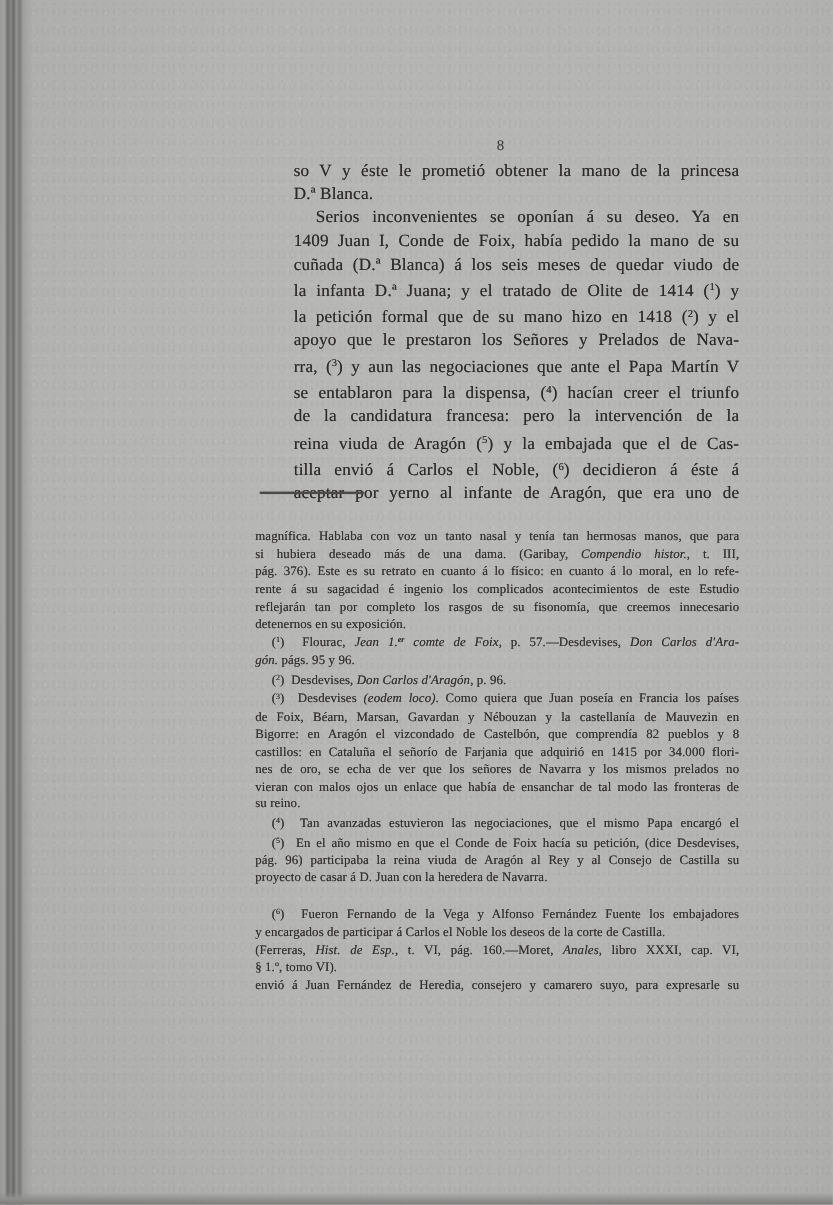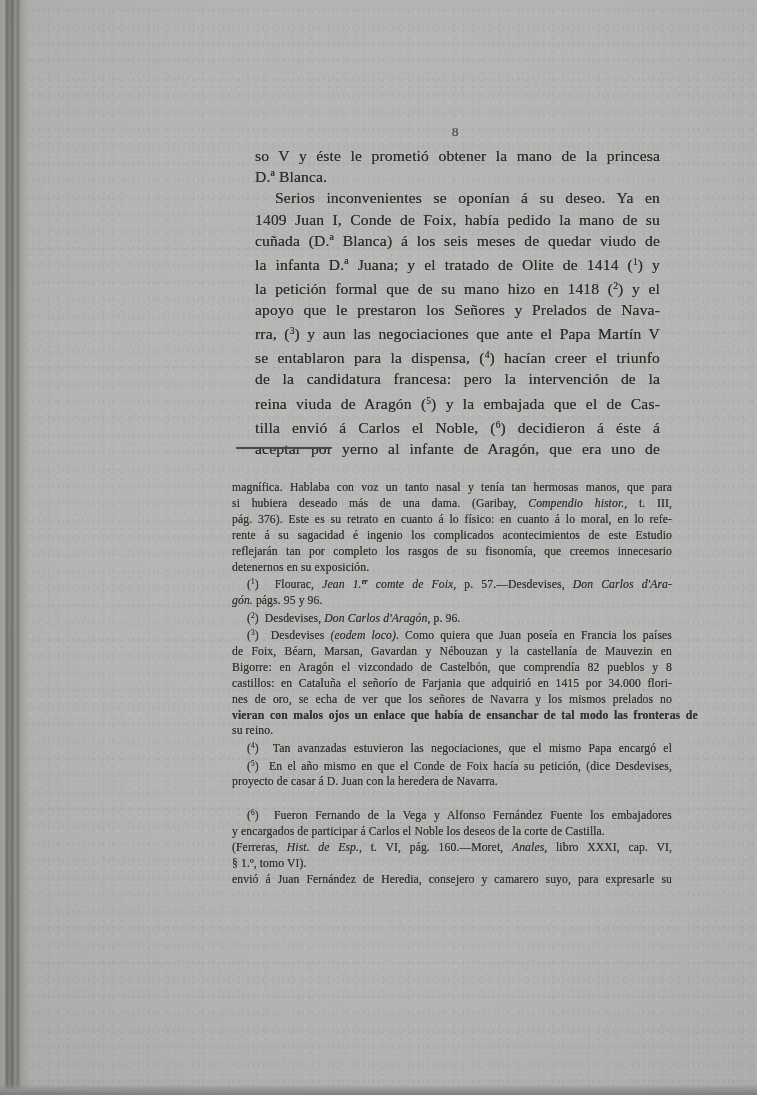--- a/index.html
+++ b/index.html
@@ -33,21 +33,21 @@
   .bottom-edge{
     position:absolute;left:0;right:0;bottom:0;height:11px;pointer-events:none;
     background:linear-gradient(0deg,#83827f 0px,#989896 5px,rgba(181,181,179,0) 11px);
   }
   .page-number{
     position:absolute;left:253px;width:405px;top:124px;
     text-align:center;font-size:13.5px;letter-spacing:1px;
     color:#3a3836;
   }
   .main-text{
-    position:absolute;left:255px;top:145px;width:405px;
+    position:absolute;left:267px;top:145px;width:405px;
     font-size:15.6px;line-height:21.2px;letter-spacing:0.15px;
     text-shadow:0 0 0.6px rgba(46,44,42,0.75);
   }
   .footnote-sep{
     position:absolute;left:236px;top:447px;width:95px;height:2px;
     background:#4c4a48;border-radius:1px;
     box-shadow:0 0 1px rgba(46,44,42,0.6);
   }
   .footnotes{
     position:absolute;left:232px;top:480px;width:440px;
@@ -99,23 +99,24 @@
     <div class="line" style="display: block; word-spacing: 5.29261px;"><span>reflejarán tan por completo los rasgos de su fisonomía, que creemos innecesario</span></div>
     <div class="line"><span>detenernos en su exposición.</span></div>
     <div class="line ind" style="display: block; word-spacing: 5.01953px;"><span>(</span><span class="sup">1</span><span>)  Flourac, </span><span class="i">Jean 1.</span><span class="isup">er</span><span class="i"> comte de Foix</span><span>, p. 57.—Desdevises, </span><span class="i">Don Carlos d'Ara-</span></div>
     <div class="line"><span class="i">gón.</span><span> págs. 95 y 96.</span></div>
     <div class="line ind"><span>(</span><span class="sup">2</span><span>)  Desdevises, </span><span class="i">Don Carlos d'Aragón</span><span>, p. 96.</span></div>
     <div class="line ind" style="display: block; word-spacing: 3.05168px;"><span>(</span><span class="sup">3</span><span>)  Desdevises </span><span class="i">(eodem loco)</span><span>. Como quiera que Juan poseía en Francia los países</span></div>
     <div class="line" style="display: block; word-spacing: 5.18359px;"><span>de Foix, Béarn, Marsan, Gavardan y Nébouzan y la castellanía de Mauvezin en</span></div>
     <div class="line" style="display: block; word-spacing: 4.84766px;"><span>Bigorre: en Aragón el vizcondado de Castelbón, que comprendía 82 pueblos y 8</span></div>
     <div class="line" style="display: block; word-spacing: 3.48918px;"><span>castillos: en Cataluña el señorío de Farjania que adquirió en 1415 por 34.000 flori-</span></div>
     <div class="line" style="display: block; word-spacing: 3.86719px;"><span>nes de oro, se echa de ver que los señores de Navarra y los mismos prelados no</span></div>
-    <div class="line" style="display: block; word-spacing: 2.53542px; font-weight: bold;"><span>vieran con malos ojos un enlace que había de ensanchar de tal modo las fronteras de</span></div>
+    <div class="line" style="display: block; word-spacing: 2.53542px;"><span>vieran con malos ojos un enlace que había de ensanchar de tal modo las fronteras de</span></div>
     <div class="line"><span>su reino.</span></div>
     <div class="line ind" style="display: block; word-spacing: 4.15885px;"><span>(</span><span class="sup">4</span><span>)  Tan avanzadas estuvieron las negociaciones, que el mismo Papa encargó el</span></div>
     <div class="line ind" style="display: block; word-spacing: 2.18262px;"><span>(</span><span class="sup">5</span><span>)  En el año mismo en que el Conde de Foix hacía su petición, (dice Desdevises,</span></div>
+    <div class="line" style="display: block; word-spacing: 4.04688px;"><span>pág. 96) participaba la reina viuda de Aragón al Rey y al Consejo de Castilla su</span></div>
     <div class="line"><span>proyecto de casar á D. Juan con la heredera de Navarra.</span></div>
     <div class="line ind" style="display: block; word-spacing: 4.60938px; margin-top: 16px;"><span>(</span><span class="sup">6</span><span>)  Fueron Fernando de la Vega y Alfonso Fernández Fuente los embajadores</span></div>
     <div class="line"><span>y encargados de participar á Carlos el Noble los deseos de la corte de Castilla.</span></div>
     <div class="line" style="display: block; word-spacing: 5.61979px;"><span>(Ferreras, </span><span class="i">Hist. de Esp.</span><span>, t. VI, pág. 160.—Moret, </span><span class="i">Anales</span><span>, libro XXXI, cap. VI,</span></div>
     <div class="line"><span>§ 1.º, tomo VI).</span></div>
     <div class="line" style="display: block; word-spacing: 3.92708px;"><span>envió á Juan Fernández de Heredia, consejero y camarero suyo, para expresarle su</span></div>
   </div>
 
 </body></html>

